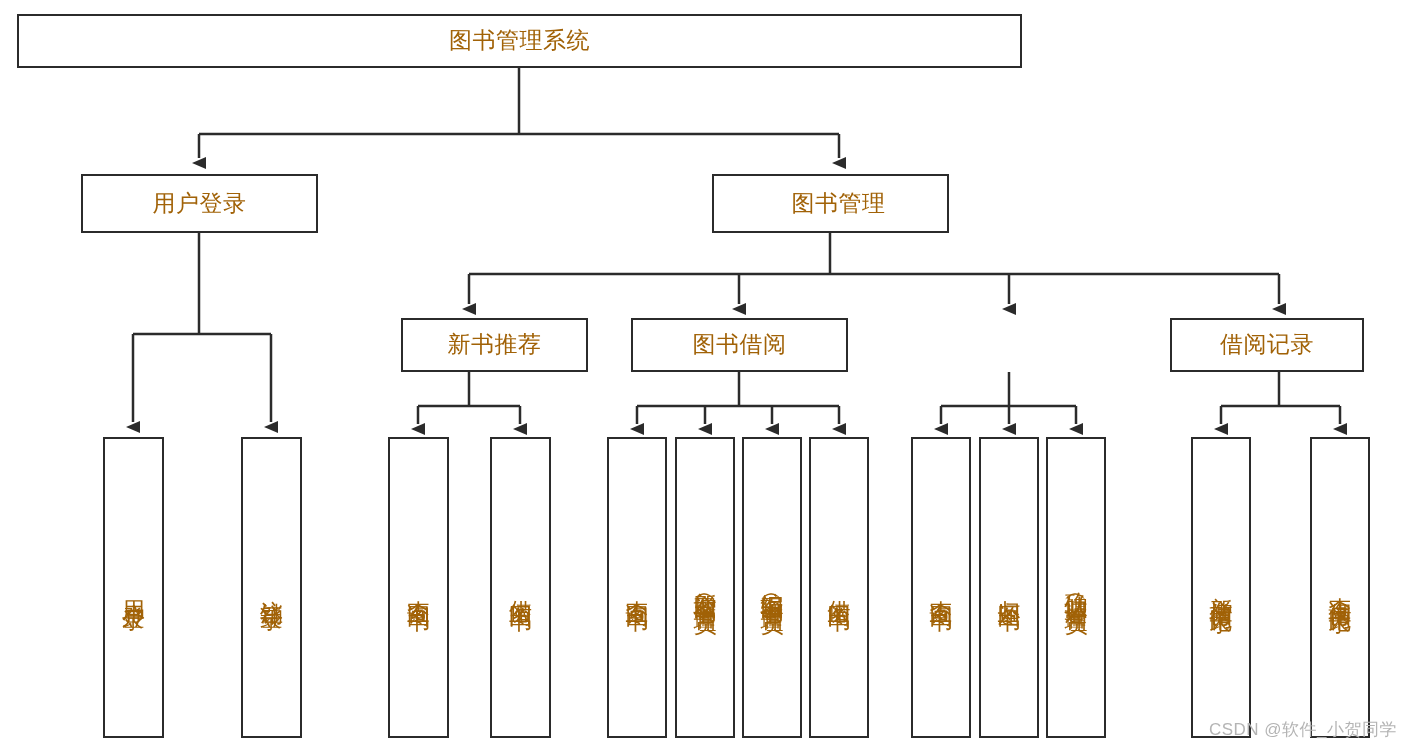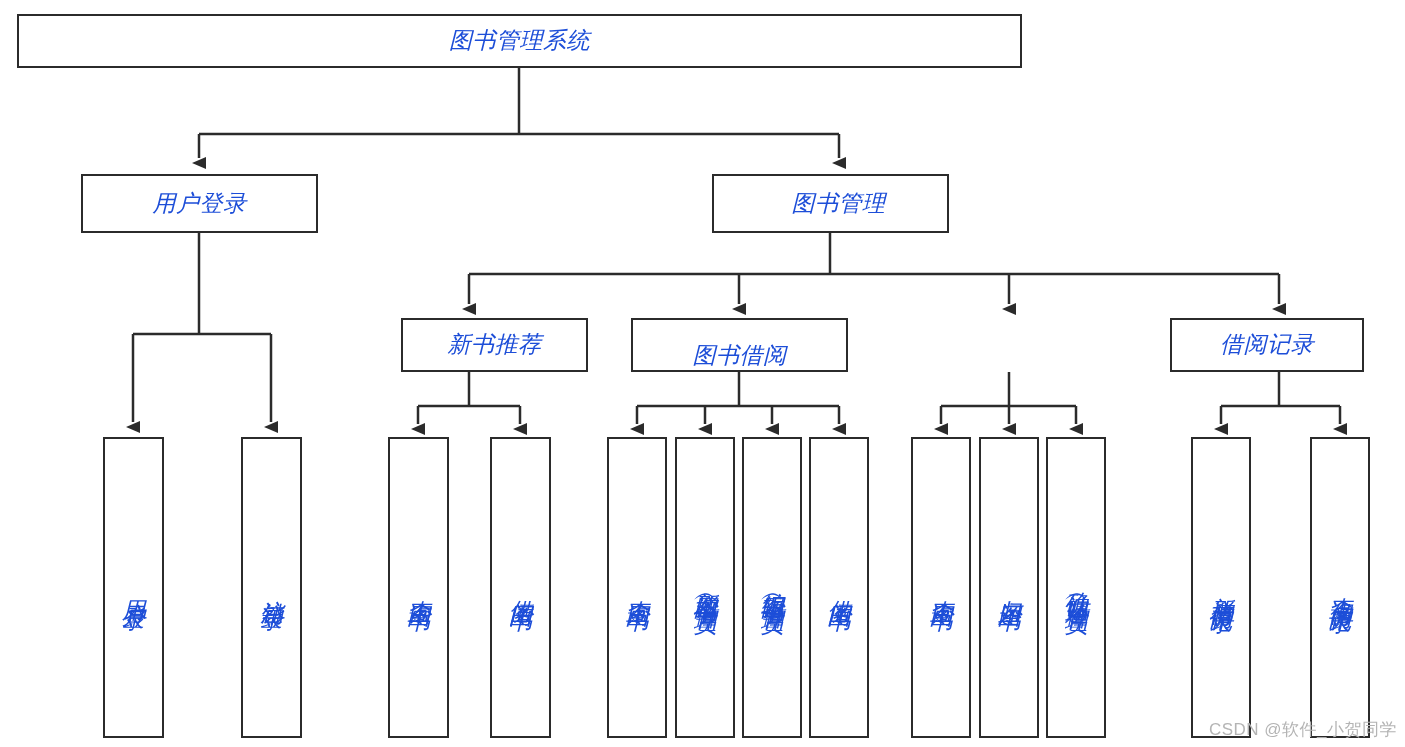--- a/index.html
+++ b/index.html
@@ -28,27 +28,26 @@
     position: absolute;
     box-sizing: border-box;
     background: #ffffff;
     border: 2.5px solid #2b2b2b;
     display: flex;
     align-items: center;
     justify-content: center;
     z-index: 2;
   }
   .node-label {
-    color: #1d4ed8;
+    color: #a16207;
     font-size: 23px;
     line-height: 1.28;
     letter-spacing: 0.5px;
     white-space: nowrap;
     text-align: center;
-    font-style: italic;
   }
   .node.vertical {
     align-items: center;
     justify-content: center;
   }
   .node.vertical .node-label {
     writing-mode: vertical-rl;
     text-orientation: upright;
     white-space: normal;
     line-height: 1.0;
@@ -132,21 +131,21 @@
   <div class="node" style="left:81px; top:174px; width:237px; height:59px;">
     <span class="node-label">用户登录</span>
   </div>
   <div class="node" style="left:712px; top:174px; width:237px; height:59px;padding-left:16px;">
     <span class="node-label">图书管理</span>
   </div>
 
   <div class="node" style="left:361px; top:318px; width:187px; height:54px;margin-left:40px;">
     <span class="node-label">新书推荐</span>
   </div>
-  <div class="node" style="left:631px; top:318px; width:217px; height:54px;align-items:flex-end;">
+  <div class="node" style="left:631px; top:318px; width:217px; height:54px;">
     <span class="node-label">图书借阅</span>
   </div>
   <div class="node" style="left:1170px; top:318px; width:194px; height:54px;">
     <span class="node-label">借阅记录</span>
   </div>
 
   <div class="node vertical" style="left:103px; top:437px; width:61px; height:301px;">
     <span class="node-label">用户登录</span>
   </div>
   <div class="node vertical" style="left:241px; top:437px; width:61px; height:301px;">

